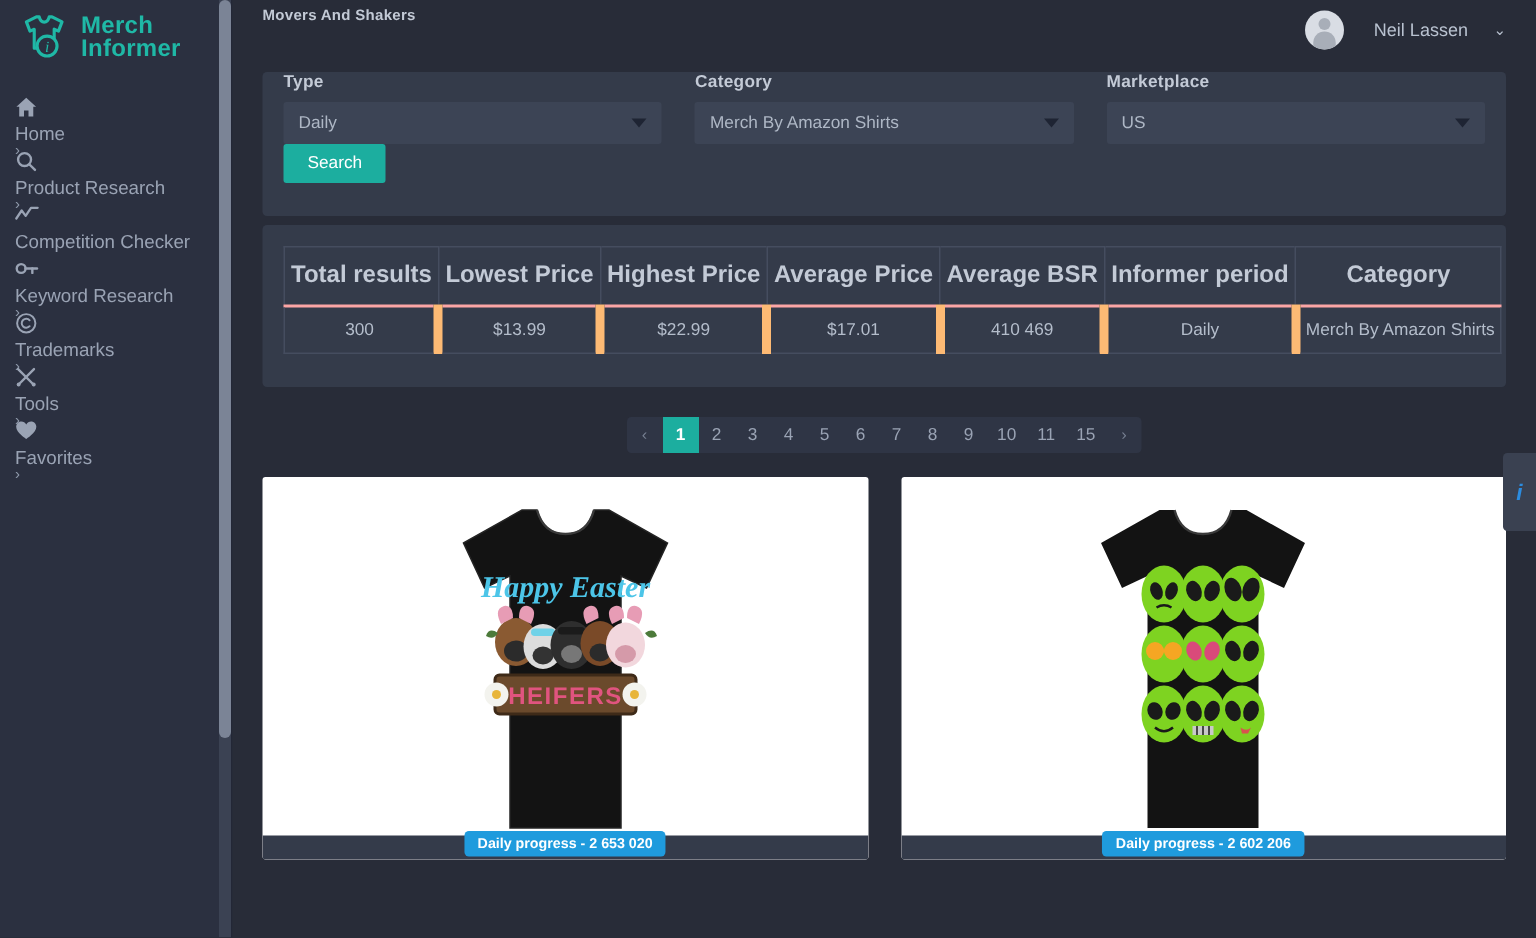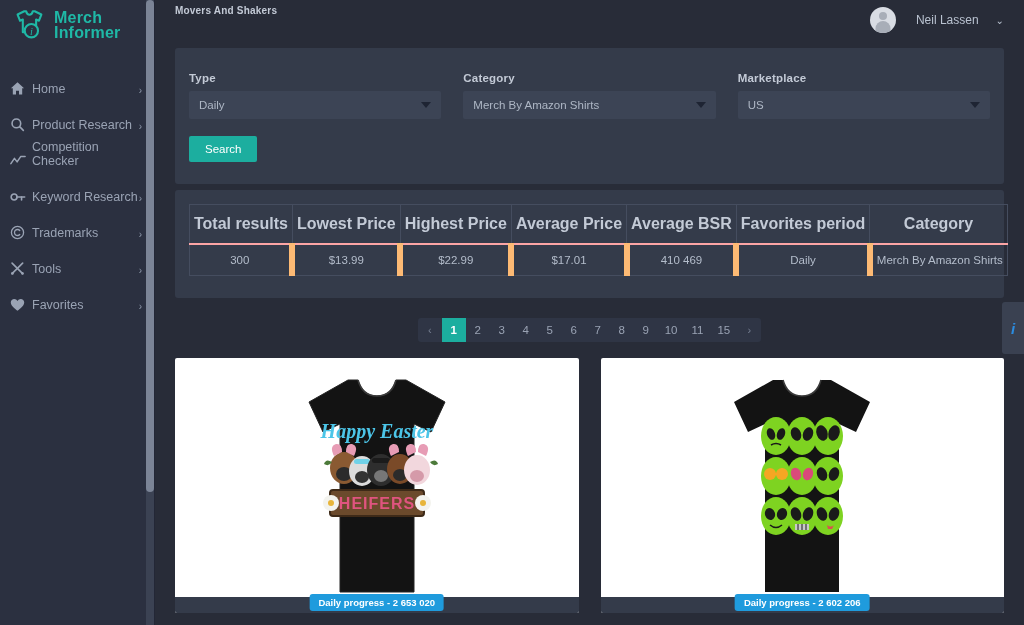--- a/index.html
+++ b/index.html
@@ -26,24 +26,24 @@
   }
   .logo-mark { width: 38px; height: 38px; flex: 0 0 38px; position: relative; }
   .logo-text {
     color: #1fb8a6; font-size: 16px; font-weight: bold;
     line-height: 15px; letter-spacing: .2px;
   }
   .logo-text span { display: block; }
 
   .nav { margin-top: 14px; }
   .nav-item {
-    display: flex; align-items: flex-end;
+    display: flex; align-items: flex-start;
     height: 36px; padding: 0 12px 0 10px;
     color: #9aa3b4; font-size: 12.5px;
-    cursor: pointer; position: relative;
+    cursor: pointer; position: relative; flex-direction: column;
   }
   .nav-ico {
     width: 22px; flex: 0 0 22px; display: flex;
     align-items: center; justify-content: flex-start;
     color: #9aa3b4;
   }
   .nav-label { flex: 1 1 auto; }
   .nav-caret { font-size: 10px; color: #8e98aa; line-height: 1; }
 
   .sb-track {
@@ -89,40 +89,40 @@
   }
   .user-name { color: #b9c2d0; font-size: 12px; }
   .user-caret { color: #b9c2d0; font-size: 10px; margin-left: -3px; }
 
   .panel {
     background: #343b4a; border-radius: 3px;
     margin: 6px 20px 0 20px;
   }
 
   
-  .filters { padding: 24px 14px 22px 14px; }
+  .filters { padding: 1px 14px 22px 14px; }
   .filter-row { display: flex; gap: 22px; }
   .field { flex: 1 1 0; }
   .field-label {
     color: #c3cad6; font-size: 11.5px; font-weight: bold;
     margin-bottom: 7px; letter-spacing: .2px;
   }
   .select {
     height: 28px; background: #3c4455; border: none; border-radius: 2px;
     display: flex; align-items: center; padding: 0 10px;
     color: #aeb7c5; font-size: 11.5px; cursor: pointer;
     position: relative;
   }
   .select-val { flex: 1 1 auto; }
   .tri-down {
     width: 0; height: 0; border-left: 5px solid transparent;
     border-right: 5px solid transparent; border-top: 6px solid #1e2433;
   }
   .btn-search {
-    margin-top: 17px; background: #1cae9f; color: #ffffff;
+    background: #1cae9f; color: #ffffff;
     border: none; border-radius: 2px;
     padding: 7px 16px; font-size: 11.5px; cursor: pointer;
     font-family: "Liberation Sans", sans-serif;
   }
 
   
   .stats { padding: 14px 14px 22px 14px; }
   table.stats-table {
     width: 100%; border-collapse: collapse;
     border: 1px solid #454d5f;
@@ -346,21 +346,21 @@
 
     <div class="panel stats">
       <table class="stats-table">
         <thead>
           <tr>
             <th>Total results</th>
             <th>Lowest Price</th>
             <th>Highest Price</th>
             <th>Average Price</th>
             <th>Average BSR</th>
-            <th>Favorites period</th>
+            <th>Informer period</th>
             <th>Category</th>
           </tr>
         </thead>
         <tbody>
           <tr>
             <td>300</td>
             <td>$13.99</td>
             <td>$22.99</td>
             <td>$17.01</td>
             <td>410 469</td>

